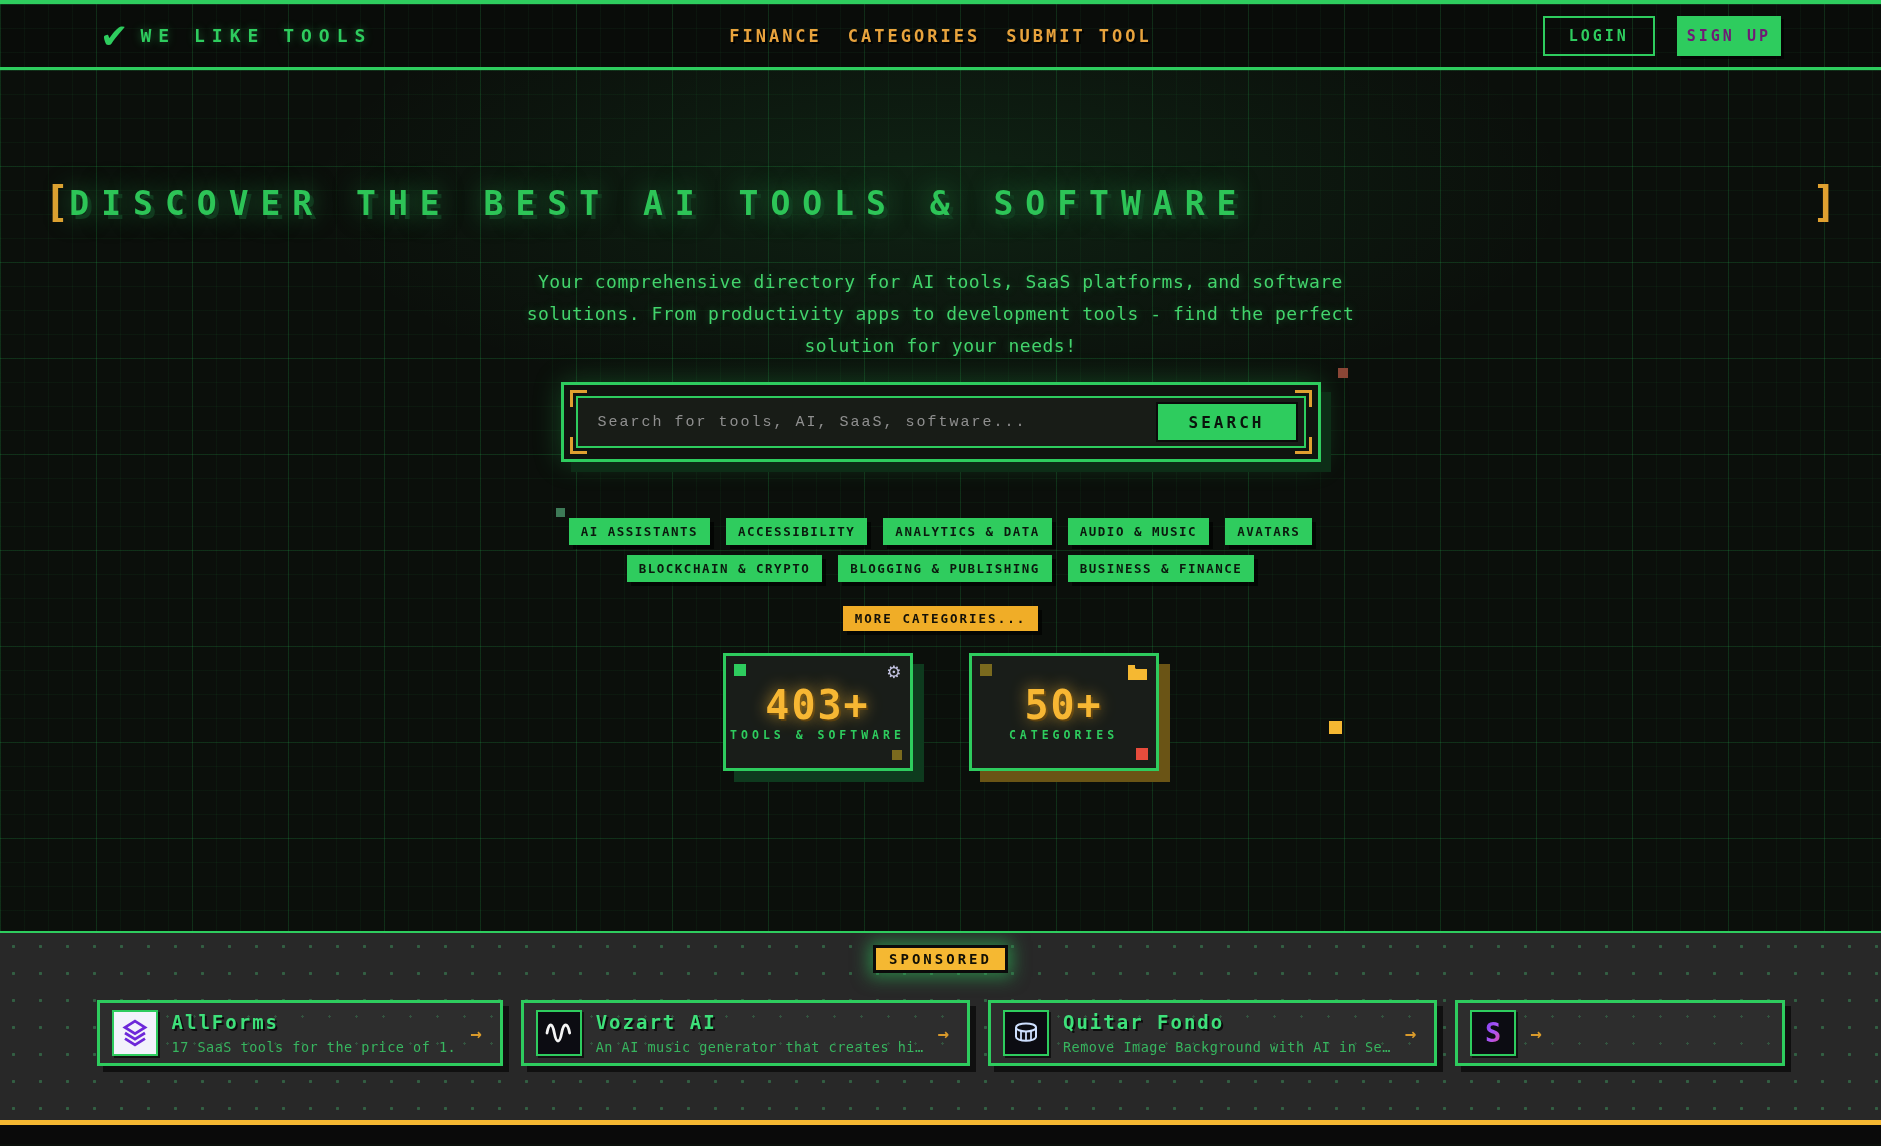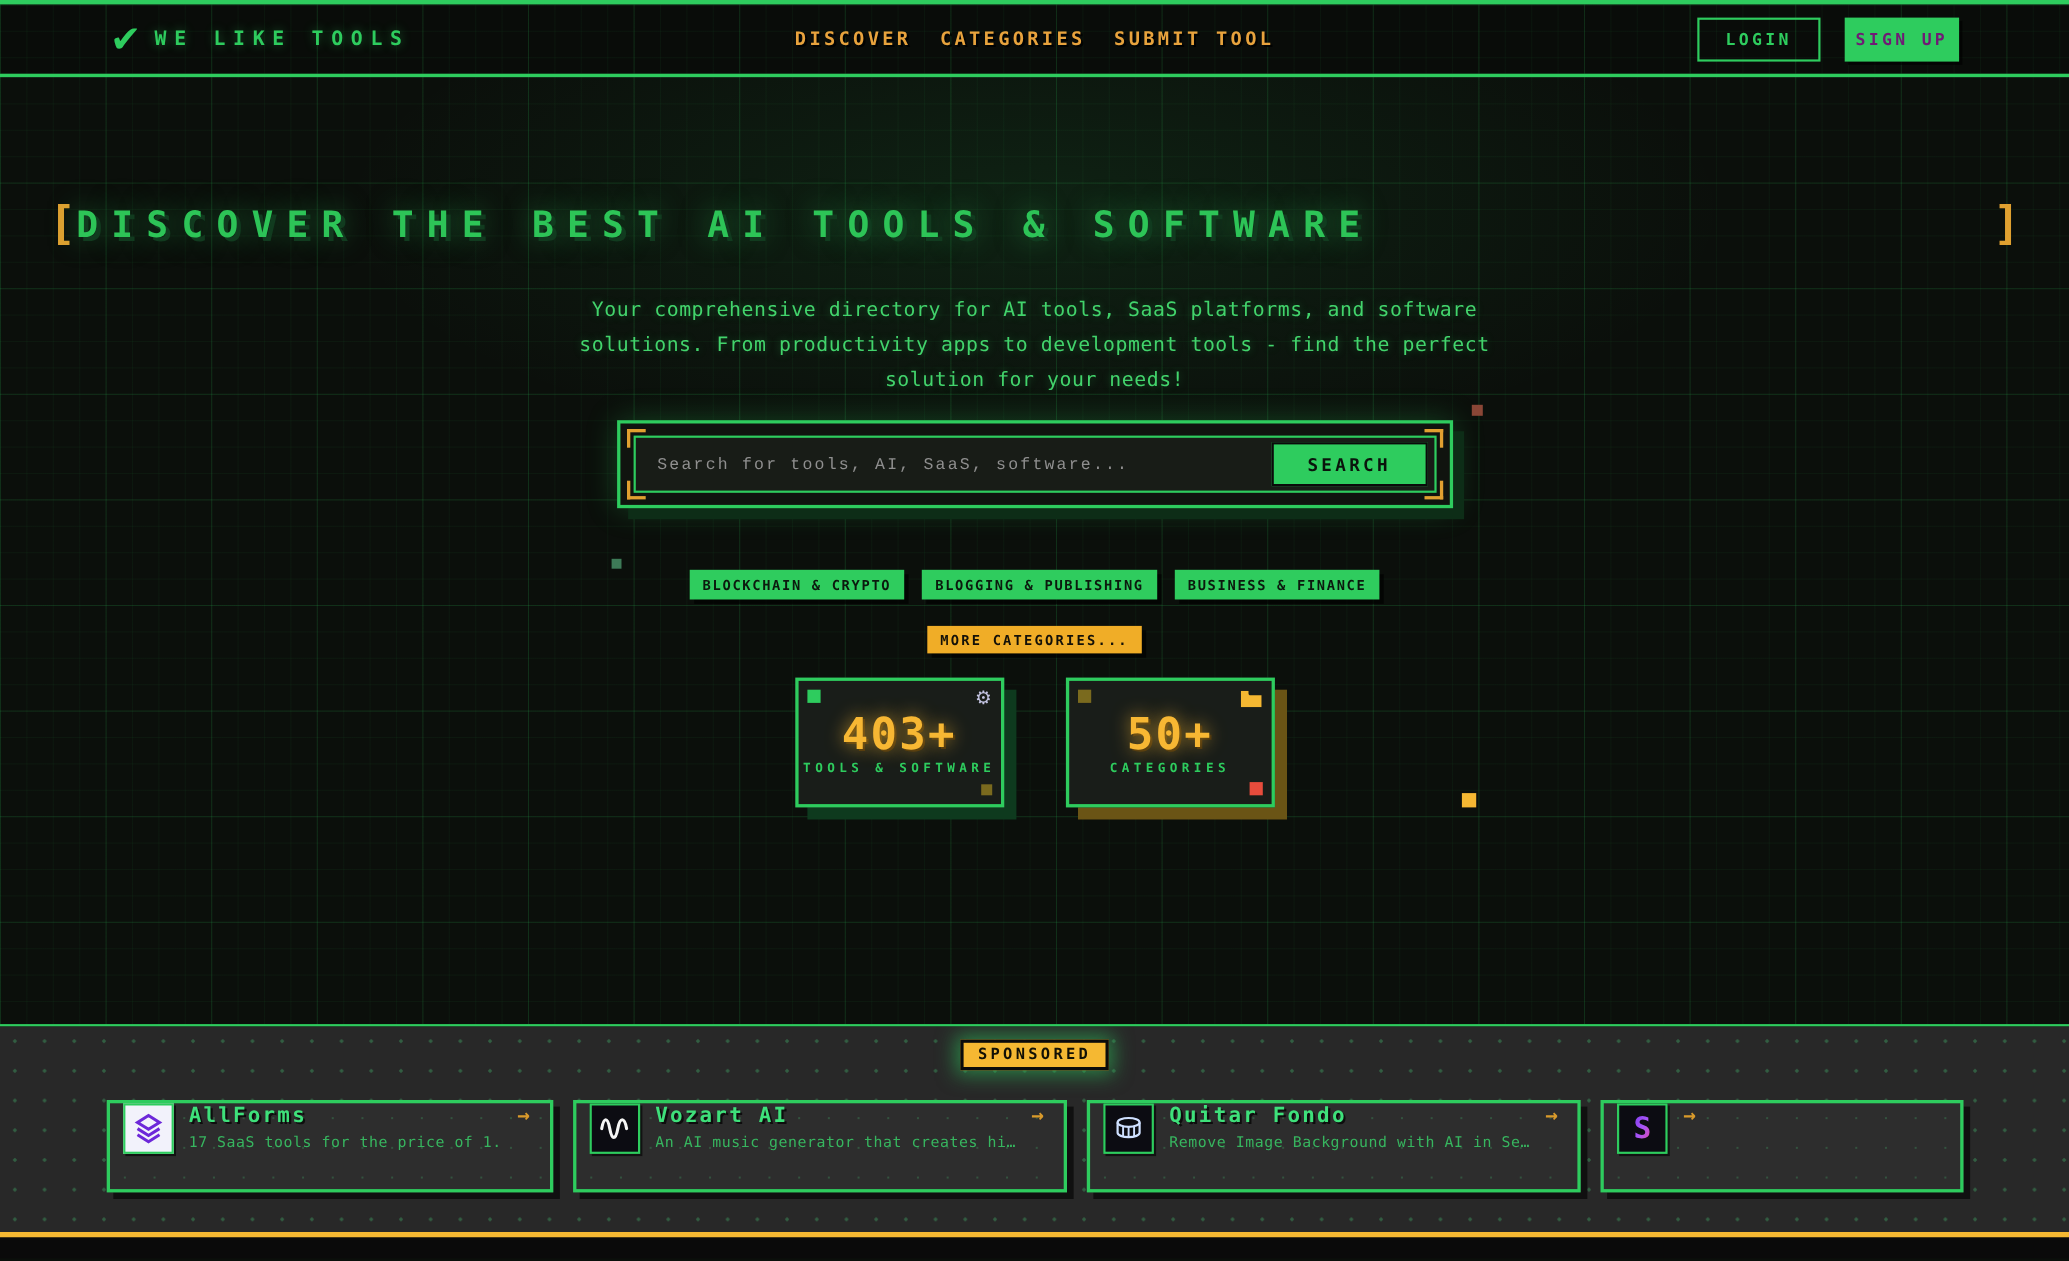--- a/index.html
+++ b/index.html
@@ -161,26 +161,26 @@
     margin: 0 auto; width: max-content;
     background: #F5B832; border: 3px solid #0b0b0b; color: #121005;
     font-weight: bold; font-size: 14px; letter-spacing: 3px; padding: 3px 13px;
     box-shadow: 0 0 17px 4px rgba(46,204,94,0.55);
   }
   .sponsor-row {
     margin: 27px auto 0; width: 1688px;
     display: flex; gap: 18px;
   }
   .sponsor-card {
-    flex: 1; height: 84px;
+    flex: 1; height: 66px;
     border: 3px solid #2ECC5E; background: #2d2d2d;
     background-image: radial-gradient(circle, rgba(74,222,128,0.22) 1.3px, transparent 1.4px);
     background-size: 27px 27px;
     box-shadow: 6px 6px 0 #101010;
-    display: flex; align-items: flex-start; gap: 14px; padding: 0 18px 0 12px;
+    display: flex; align-items: center; gap: 14px; padding: 0 18px 0 12px;
     cursor: pointer;
   }
   .sponsor-ico {
     width: 46px; height: 46px; flex: none;
     border: 2px solid #2ECC5E; display: flex; align-items: center; justify-content: center;
     box-shadow: 2px 2px 0 rgba(0,0,0,0.6);
   }
   .ico-light { background: #f2f2fb; }
   .ico-dark  { background: #0c0c12; }
   .sponsor-texts { flex: 1; min-width: 0; }
@@ -201,21 +201,21 @@
 </style>
 </head>
 <body>
 
 <div class="header gridbg">
   <div class="logo">
     <span class="logo-check">✔</span>
     <span class="brand-name">WE LIKE TOOLS</span>
   </div>
   <nav class="nav">
-    <a href="#">DISCOVER</a>
+    <a href="#">FINANCE</a>
     <a href="#">CATEGORIES</a>
     <a href="#">SUBMIT TOOL</a>
   </nav>
   <div class="auth">
     <button class="btn-login">LOGIN</button>
     <button class="btn-signup">SIGN UP</button>
   </div>
 </div>
 
 <div class="hero gridbg">
@@ -241,20 +241,27 @@
       <input type="text" placeholder="Search for tools, AI, SaaS, software..." style="">
       <button class="btn-search">SEARCH</button>
     </div>
   </div>
 
   <span class="pixel-sq" style="left:556px; top:438px; width:9px; height:9px; background:#3d7a57;"></span>
   <span class="pixel-sq" style="left:1338px; top:298px; width:10px; height:10px; background:#8a4636;"></span>
   <span class="pixel-sq" style="left:1329px; top:651px; width:13px; height:13px; background:#F5B832;"></span>
 
   <div class="chips">
+    <div class="chip-row">
+      <span class="chip">AI ASSISTANTS</span>
+      <span class="chip">ACCESSIBILITY</span>
+      <span class="chip">ANALYTICS &amp; DATA</span>
+      <span class="chip">AUDIO &amp; MUSIC</span>
+      <span class="chip">AVATARS</span>
+    </div>
     <div class="chip-row">
       <span class="chip">BLOCKCHAIN &amp; CRYPTO</span>
       <span class="chip">BLOGGING &amp; PUBLISHING</span>
       <span class="chip">BUSINESS &amp; FINANCE</span>
     </div>
   </div>
 
   <button class="more-chip">MORE CATEGORIES...</button>
 
   <div class="stats">

